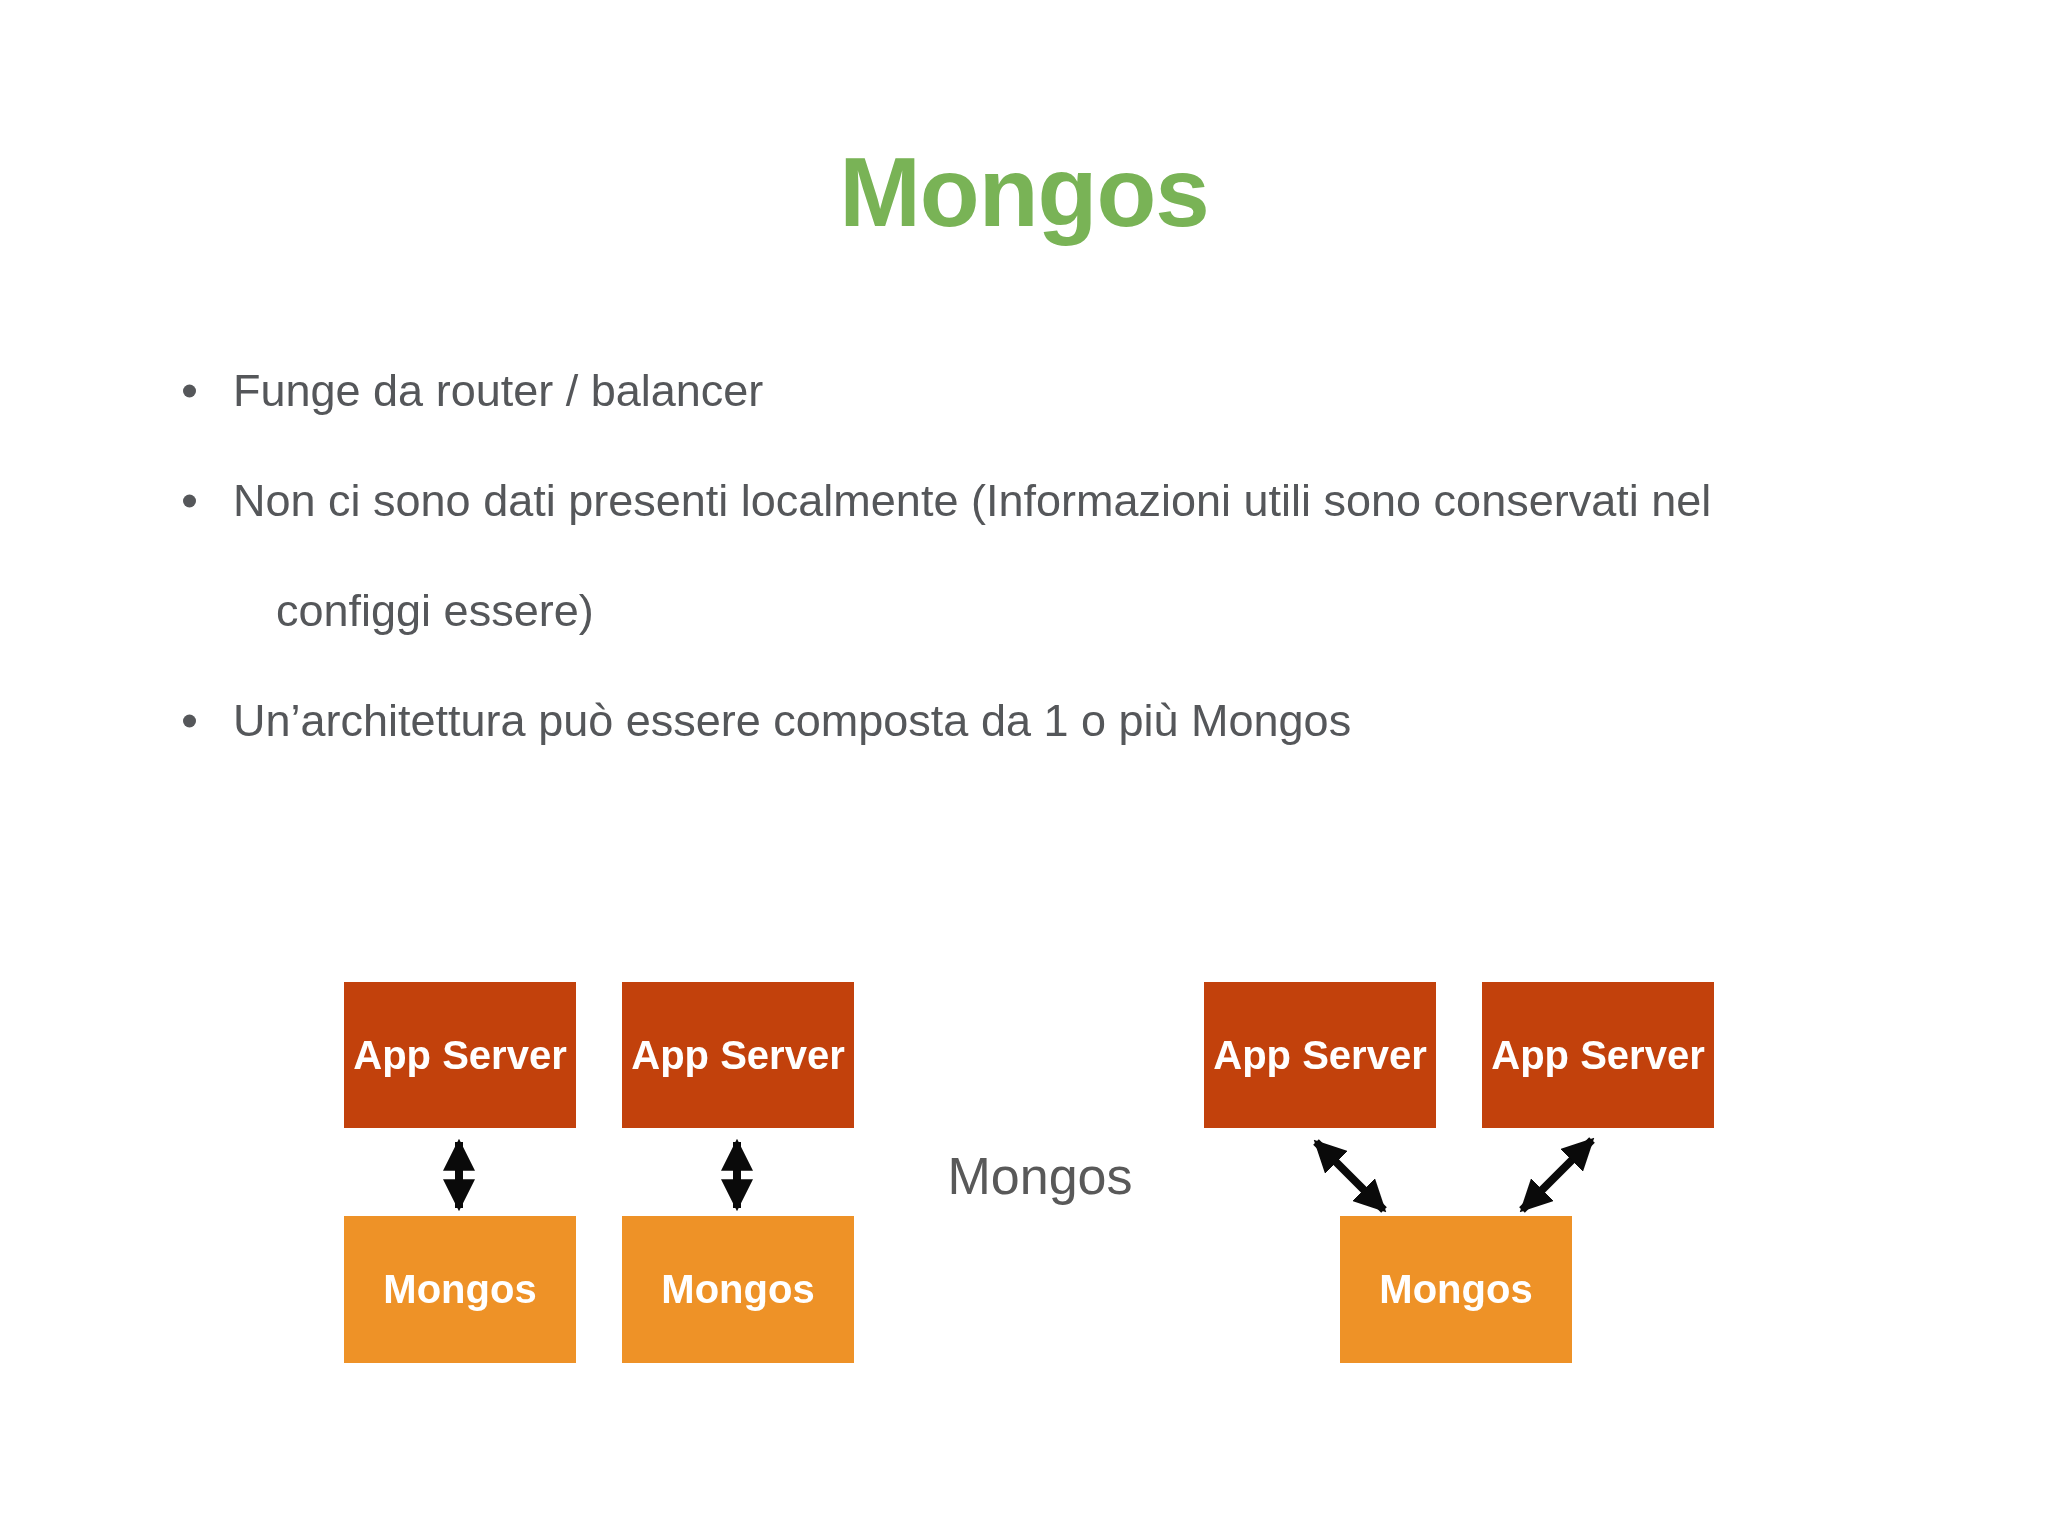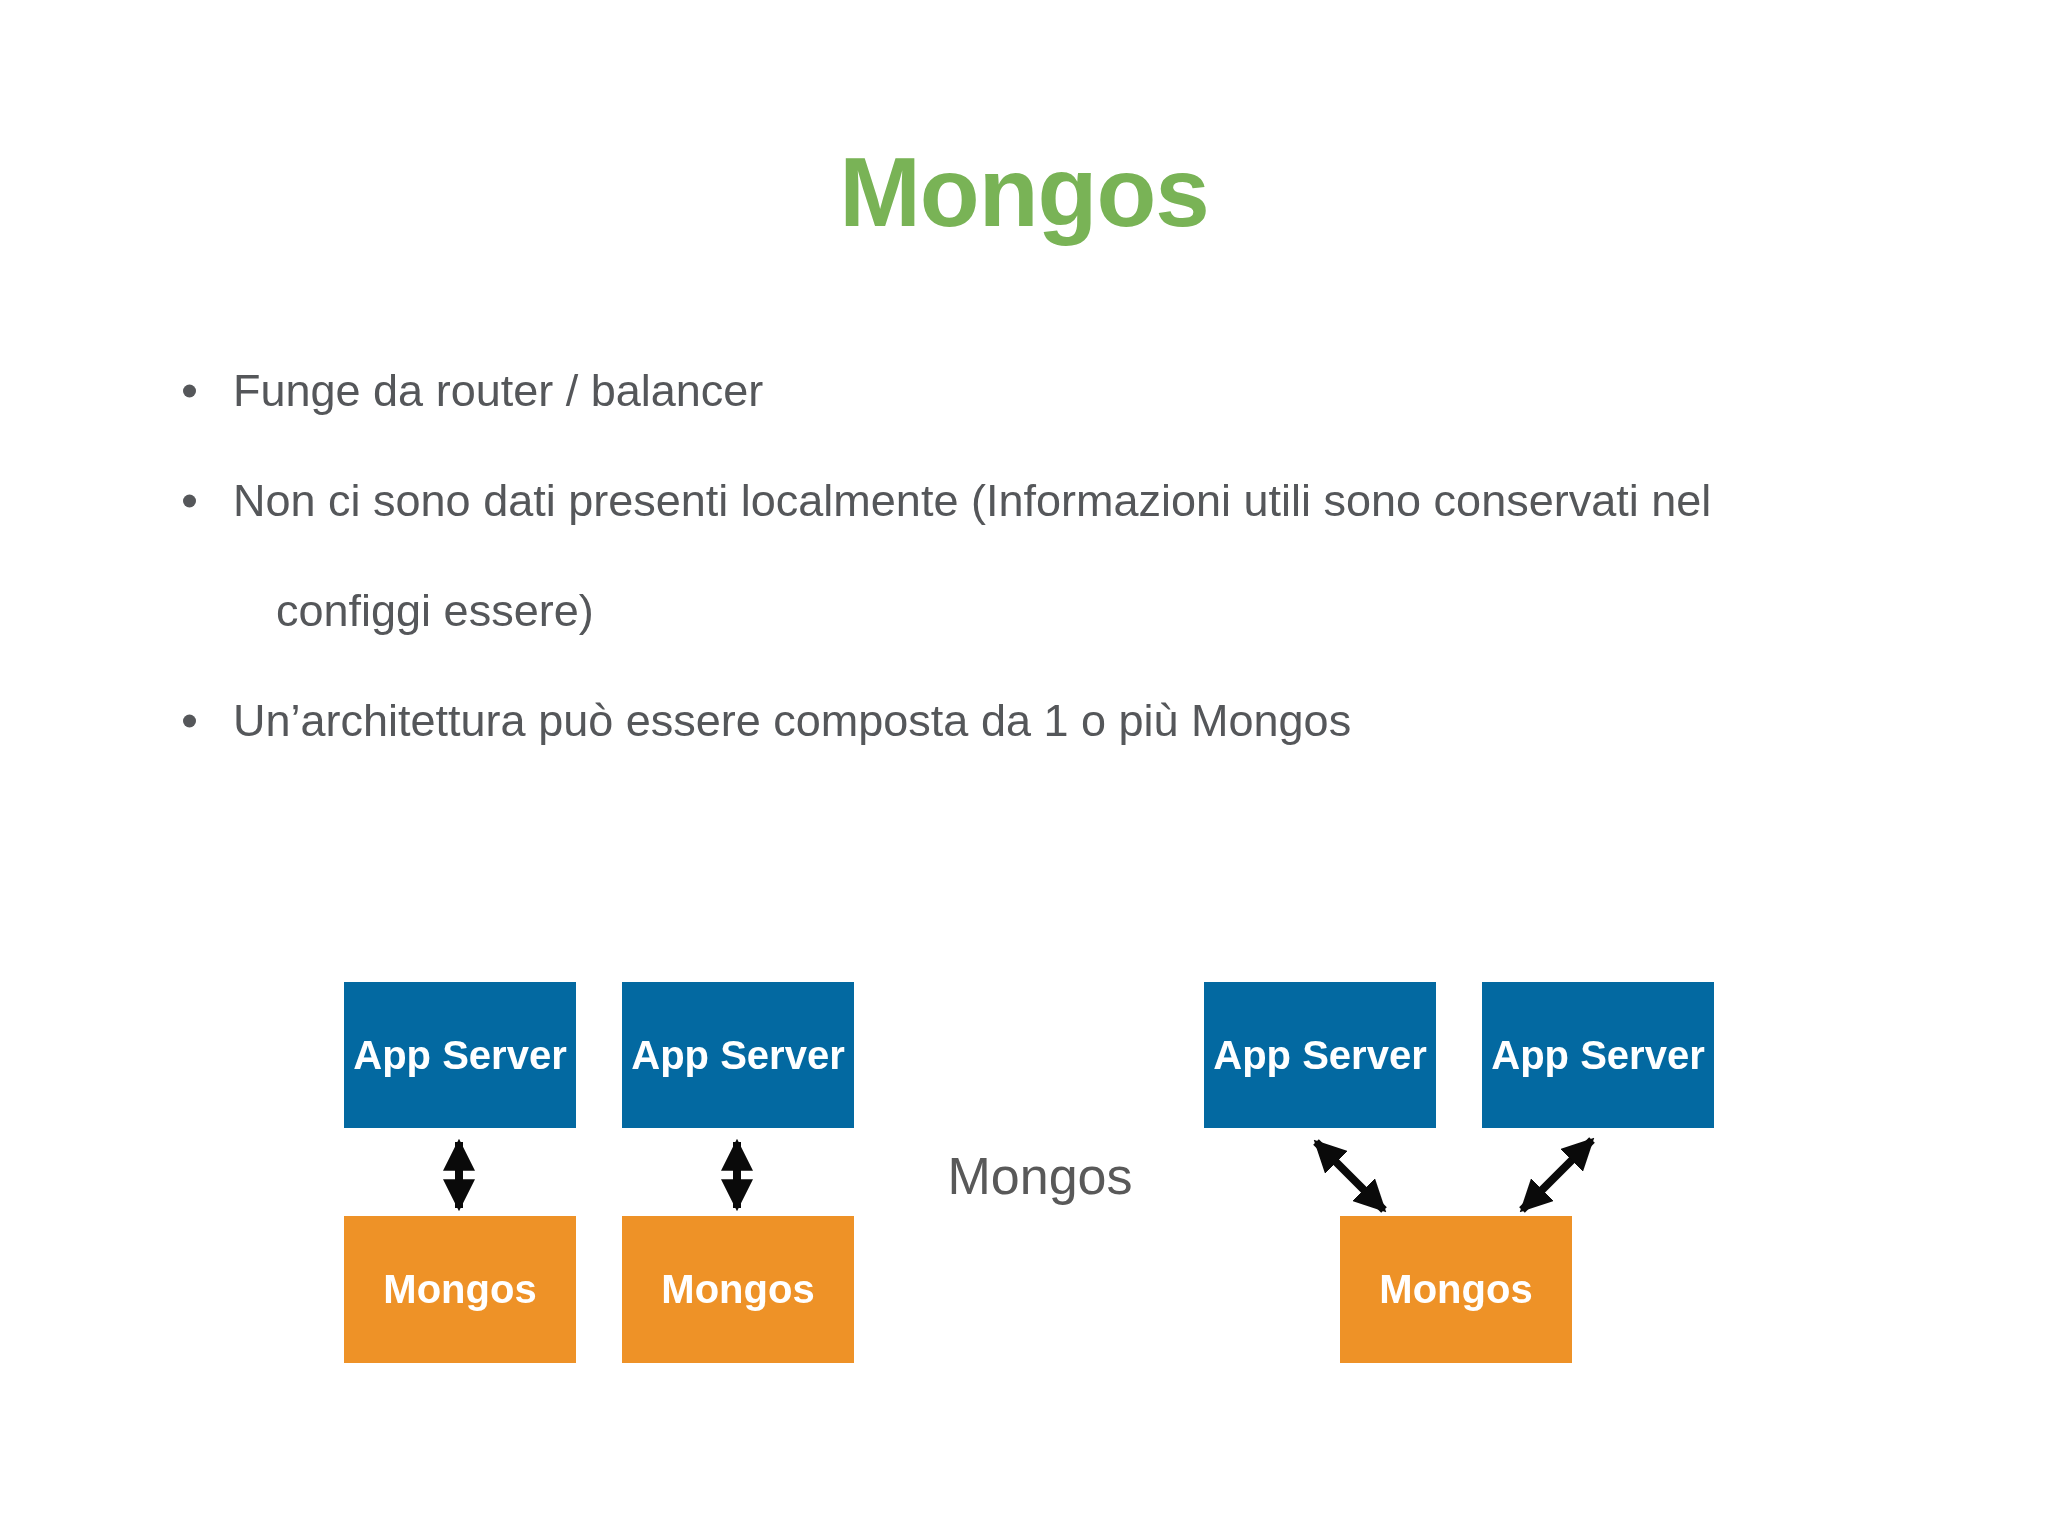--- a/index.html
+++ b/index.html
@@ -46,21 +46,21 @@
     background:#55575A;
   }
   .box{
     position:absolute;
     width:232px;height:146px;
     display:flex;align-items:center;justify-content:center;
     color:#ffffff;
     font-size:40px;
     font-weight:700;
   }
-  .blue{background:#0369a1;}
+  .blue{background:#c2410c;}
   .orange{background:#EE9227;height:147px;}
   .b-l1{left:344px;top:982px;}
   .b-l2{left:622px;top:982px;}
   .b-r1{left:1204px;top:982px;}
   .b-r2{left:1482px;top:982px;}
   .o-l1{left:344px;top:1216px;}
   .o-l2{left:622px;top:1216px;}
   .o-r{left:1340px;top:1216px;}
   .separator{
     position:absolute;

